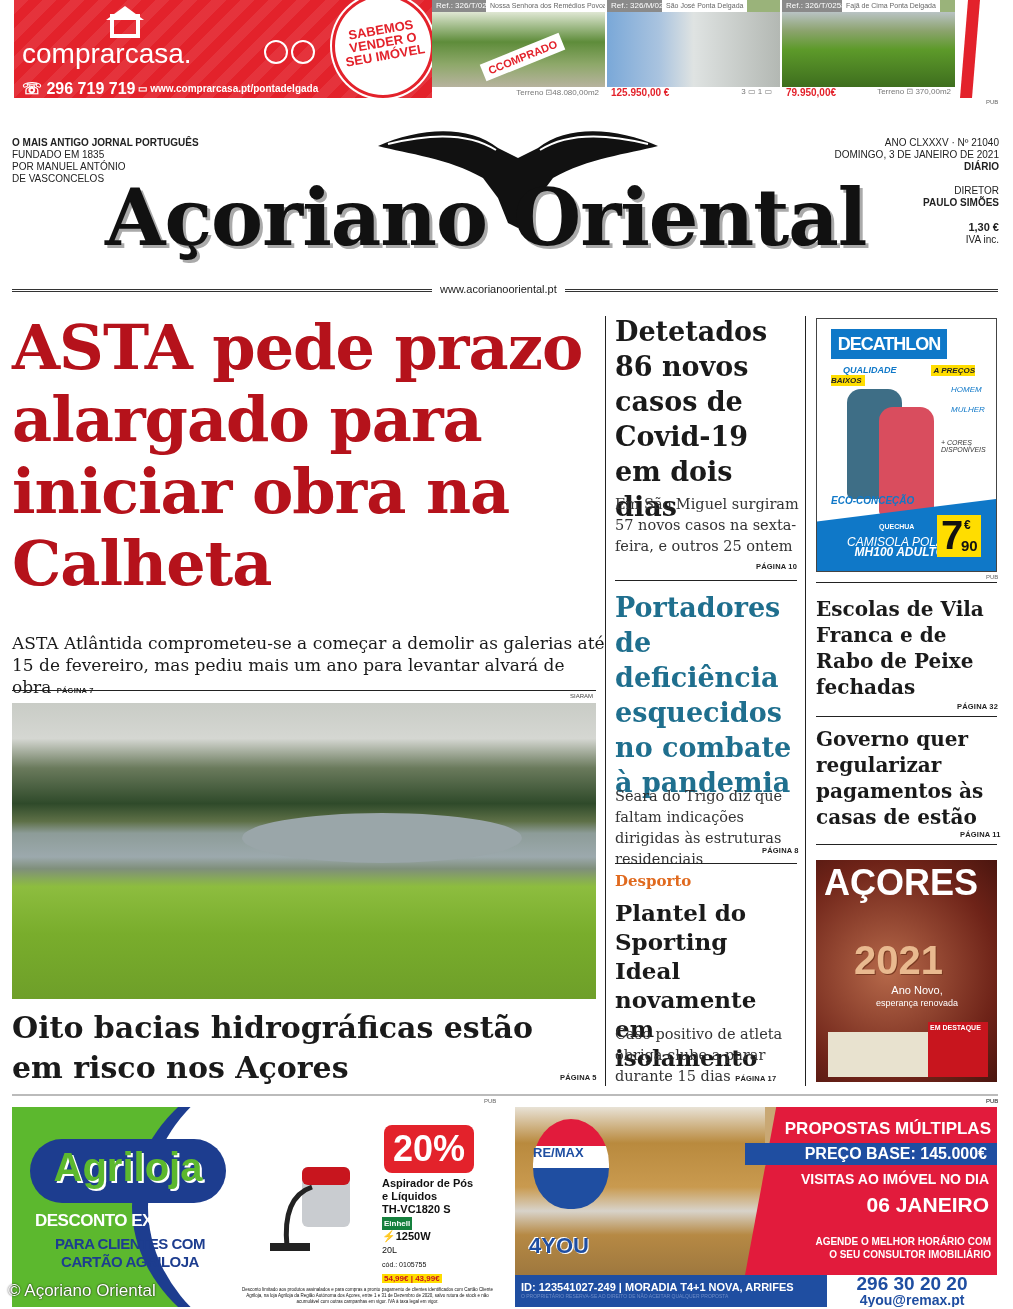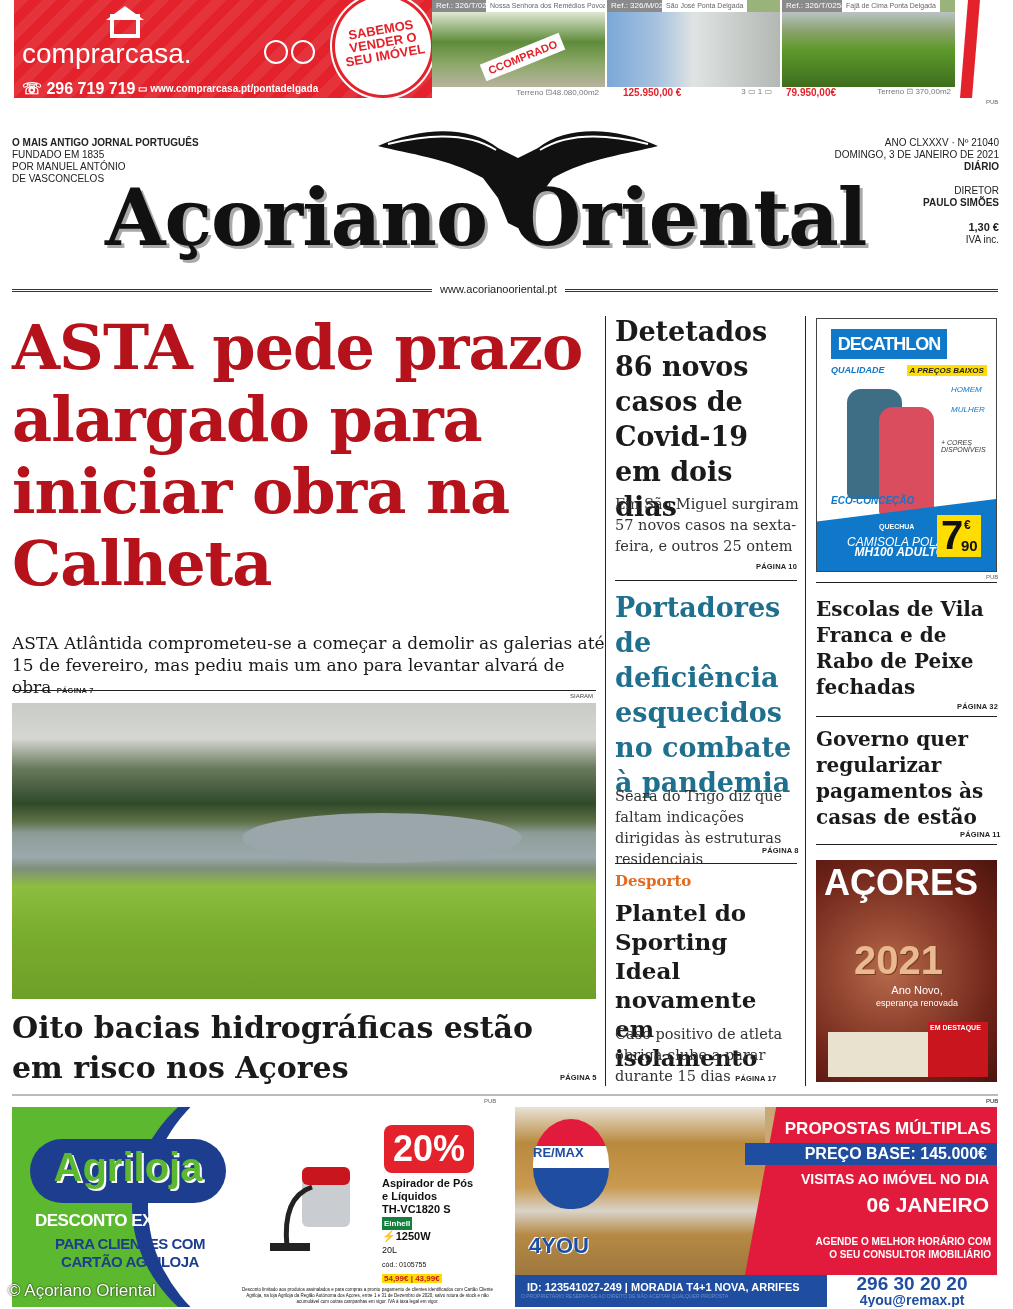--- a/index.html
+++ b/index.html
@@ -112,21 +112,21 @@
   <div class="abs img" style="background:linear-gradient(180deg,#dfe7d3,#5e8c3a 40%,#8ea86a 70%,#b7b39e)"></div>
   <div class="abs ref">Ref.: 326/T/02429</div>
   <div class="abs loc" style="left:54px">Nossa Senhora dos Remédios Povoação</div>
   <div class="abs" style="left:48px;top:48px;background:#fff;color:#e3222b;font-weight:700;font-size:11px;padding:3px 6px;transform:rotate(-22deg)">CCOMPRADO</div>
   <div class="abs foot" style="text-align:right;padding-right:6px"><span class="meta">Terreno ⊡48.080,00m2</span></div>
 </div>
 <div class="abs prop sans" style="left:607px">
   <div class="abs img" style="background:linear-gradient(90deg,#7aa8d8 0%,#a9c3df 30%,#dfe3e2 50%,#b3b8b3 100%)"></div>
   <div class="abs ref">Ref.: 326/M/02588</div>
   <div class="abs loc" style="left:55px">São José Ponta Delgada</div>
-  <div class="abs foot"><span class="price" style="margin-left:16px">125.950,00 €</span><span class="meta" style="position:absolute;right:8px">3 ▭ 1 ▭</span></div>
+  <div class="abs foot"><span class="price" style="margin-left:4px">125.950,00 €</span><span class="meta" style="position:absolute;right:8px">3 ▭ 1 ▭</span></div>
 </div>
 <div class="abs prop sans" style="left:782px">
   <div class="abs img" style="background:linear-gradient(180deg,#b9c3c4 0%,#8ca36e 25%,#5d9a2a 50%,#3e6e1e 100%)"></div>
   <div class="abs ref">Ref.: 326/T/02584</div>
   <div class="abs loc" style="left:60px">Fajã de Cima Ponta Delgada</div>
   <div class="abs foot"><span class="price" style="margin-left:4px">79.950,00€</span><span class="meta" style="position:absolute;right:4px">Terreno ⊡ 370,00m2</span></div>
 </div>
 <div class="abs" id="pub-strip"></div>
 <div class="abs pub" style="left:986px;top:99px">PUB</div>
 
@@ -179,21 +179,21 @@
 <div class="abs col2 h2 teal" style="top:590px">Portadores de deficiência esquecidos no combate à pandemia</div>
 <div class="abs col2 blurb" style="top:786px">Seara do Trigo diz que faltam indicações dirigidas às estruturas residenciais</div>
 <div class="abs pg" style="left:762px;top:846px">PÁGINA 8</div>
 <div class="abs hr" style="left:615px;top:863px;width:182px"></div>
 <div class="abs col2 orange" style="top:872px">Desporto</div>
 <div class="abs col2 h2" style="top:898px;font-size:23px;line-height:29px">Plantel do Sporting Ideal novamente em isolamento</div>
 <div class="abs col2 blurb" style="top:1024px"><span>Caso positivo de atleta obriga clube a parar durante 15 dias</span> <span class="pg">PÁGINA 17</span></div>
 
 <div class="abs" id="decathlon">
   <div class="abs brand">DECATHLON</div>
-  <div class="abs q"><span style="background:none;color:#0f78c8;padding:0;margin:0;font-size:9px">QUALIDADE</span><span>A PREÇOS BAIXOS</span></div>
+  <div class="abs q"><span style="background:none;color:#0f78c8;padding:0;margin:12px;font-size:9px">QUALIDADE</span><span>A PREÇOS BAIXOS</span></div>
   <div class="abs jk1"></div>
   <div class="abs jk2"></div>
   <div class="abs lbl" style="left:134px;top:66px">HOMEM</div>
   <div class="abs lbl" style="left:134px;top:86px">MULHER</div>
   <div class="abs lbl" style="left:124px;top:120px;width:50px;color:#333;font-size:7px">+ CORES DISPONÍVEIS</div>
   <div class="abs band"></div>
   <div class="abs eco">ECO-CONCEÇÃO</div>
   <div class="abs qq">QUECHUA</div>
   <div class="abs cam"><span>CAMISOLA POLAR</span><br><b>MH100 ADULTO</b></div>
   <div class="abs price">
@@ -255,21 +255,21 @@
   <div class="abs red"></div>
   <div class="abs balloon"></div>
   <div class="abs bl-t">RE/MAX</div>
   <div class="abs you">4YOU</div>
   <div class="abs rx" style="right:6px;top:12px;font-size:17px">PROPOSTAS MÚLTIPLAS</div>
   <div class="abs rx" style="left:230px;top:36px;width:252px;height:22px;background:#1f4ea1;font-size:16px;line-height:22px;padding-right:10px">PREÇO BASE: 145.000€</div>
   <div class="abs rx" style="right:8px;top:64px;font-size:14px">VISITAS AO IMÓVEL NO DIA</div>
   <div class="abs rx" style="right:8px;top:86px;font-size:21px">06  JANEIRO</div>
   <div class="abs rx" style="right:6px;top:128px;font-size:10px;line-height:13px"><span>AGENDE O MELHOR HORÁRIO COM</span><br><span>O SEU CONSULTOR IMOBILIÁRIO</span></div>
   <div class="abs blue">
-    <div class="rx" style="text-align:left;padding:6px 0 0 12px;font-size:11px">ID: 123541027-249 | MORADIA T4+1 NOVA, ARRIFES</div>
+    <div class="rx" style="text-align:left;padding:6px 0 0 6px;font-size:11px">ID: 123541027-249 | MORADIA T4+1 NOVA, ARRIFES</div>
     <div class="sans" style="color:#6d8cc7;font-size:5px;padding-left:6px">O PROPRIETÁRIO RESERVA-SE AO DIREITO DE NÃO ACEITAR QUALQUER PROPOSTA</div>
   </div>
   <div class="abs white">
     <div class="sans" style="color:#1f4ea1;font-weight:900;font-size:19px;text-align:center;line-height:18px">296 30 20 20</div>
     <div class="sans" style="color:#1f4ea1;font-weight:900;font-size:14px;text-align:center;line-height:14px">4you@remax.pt</div>
   </div>
 </div>
 
 <div class="abs" id="copyright">© Açoriano Oriental</div>
 

